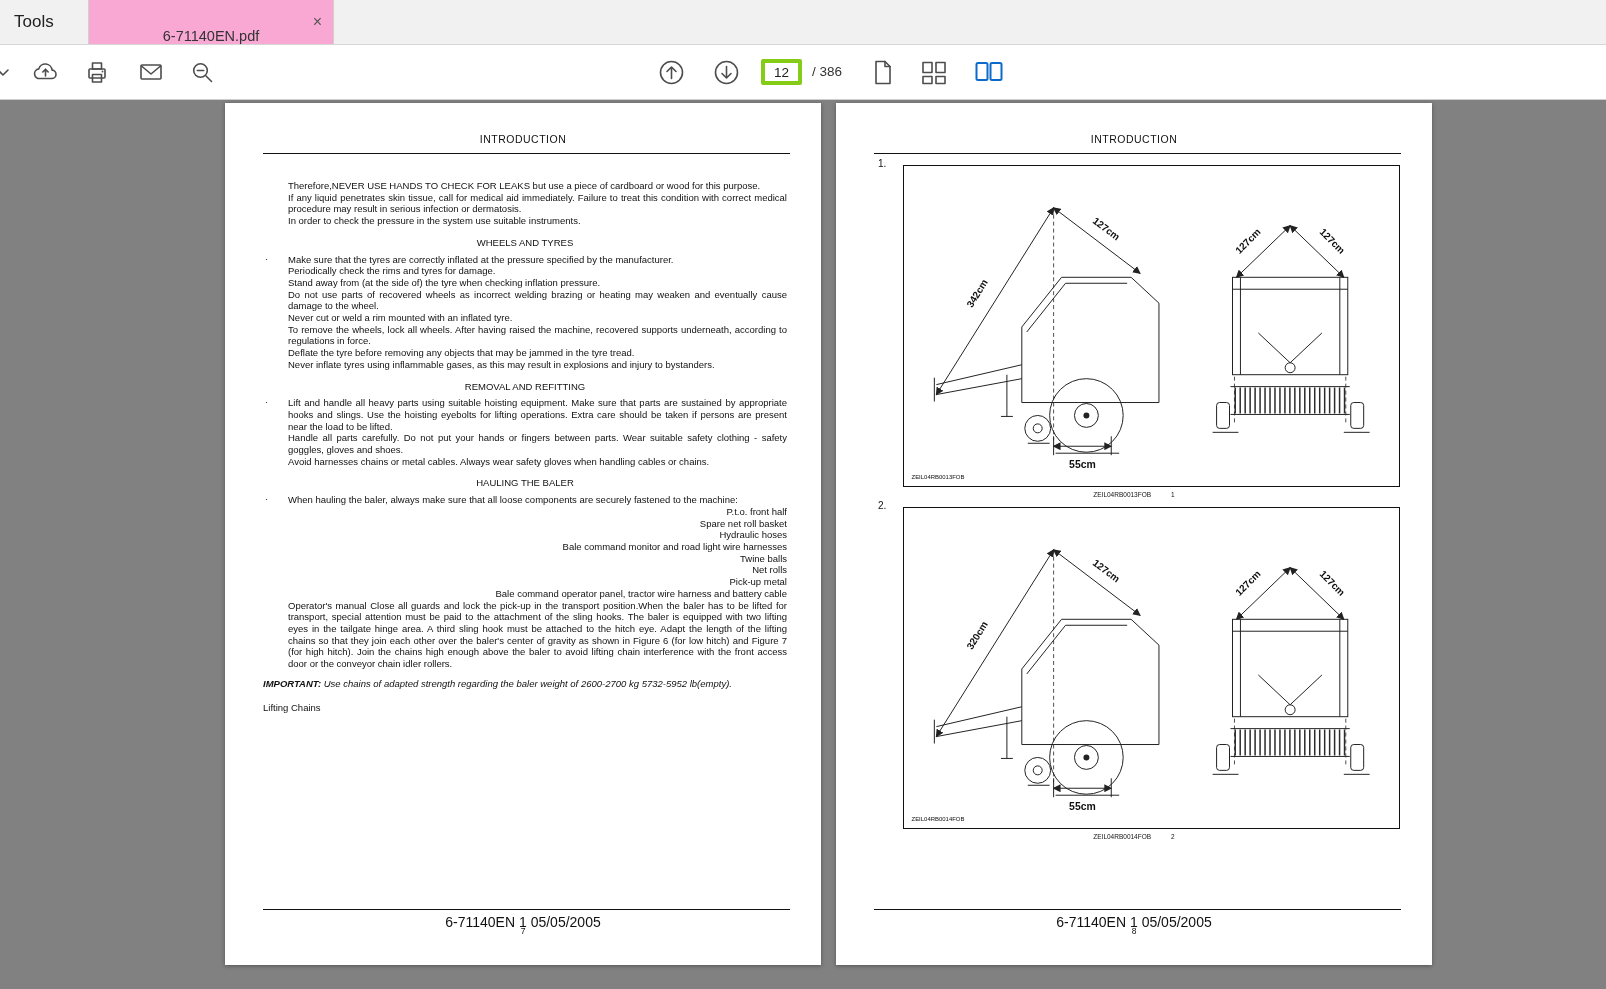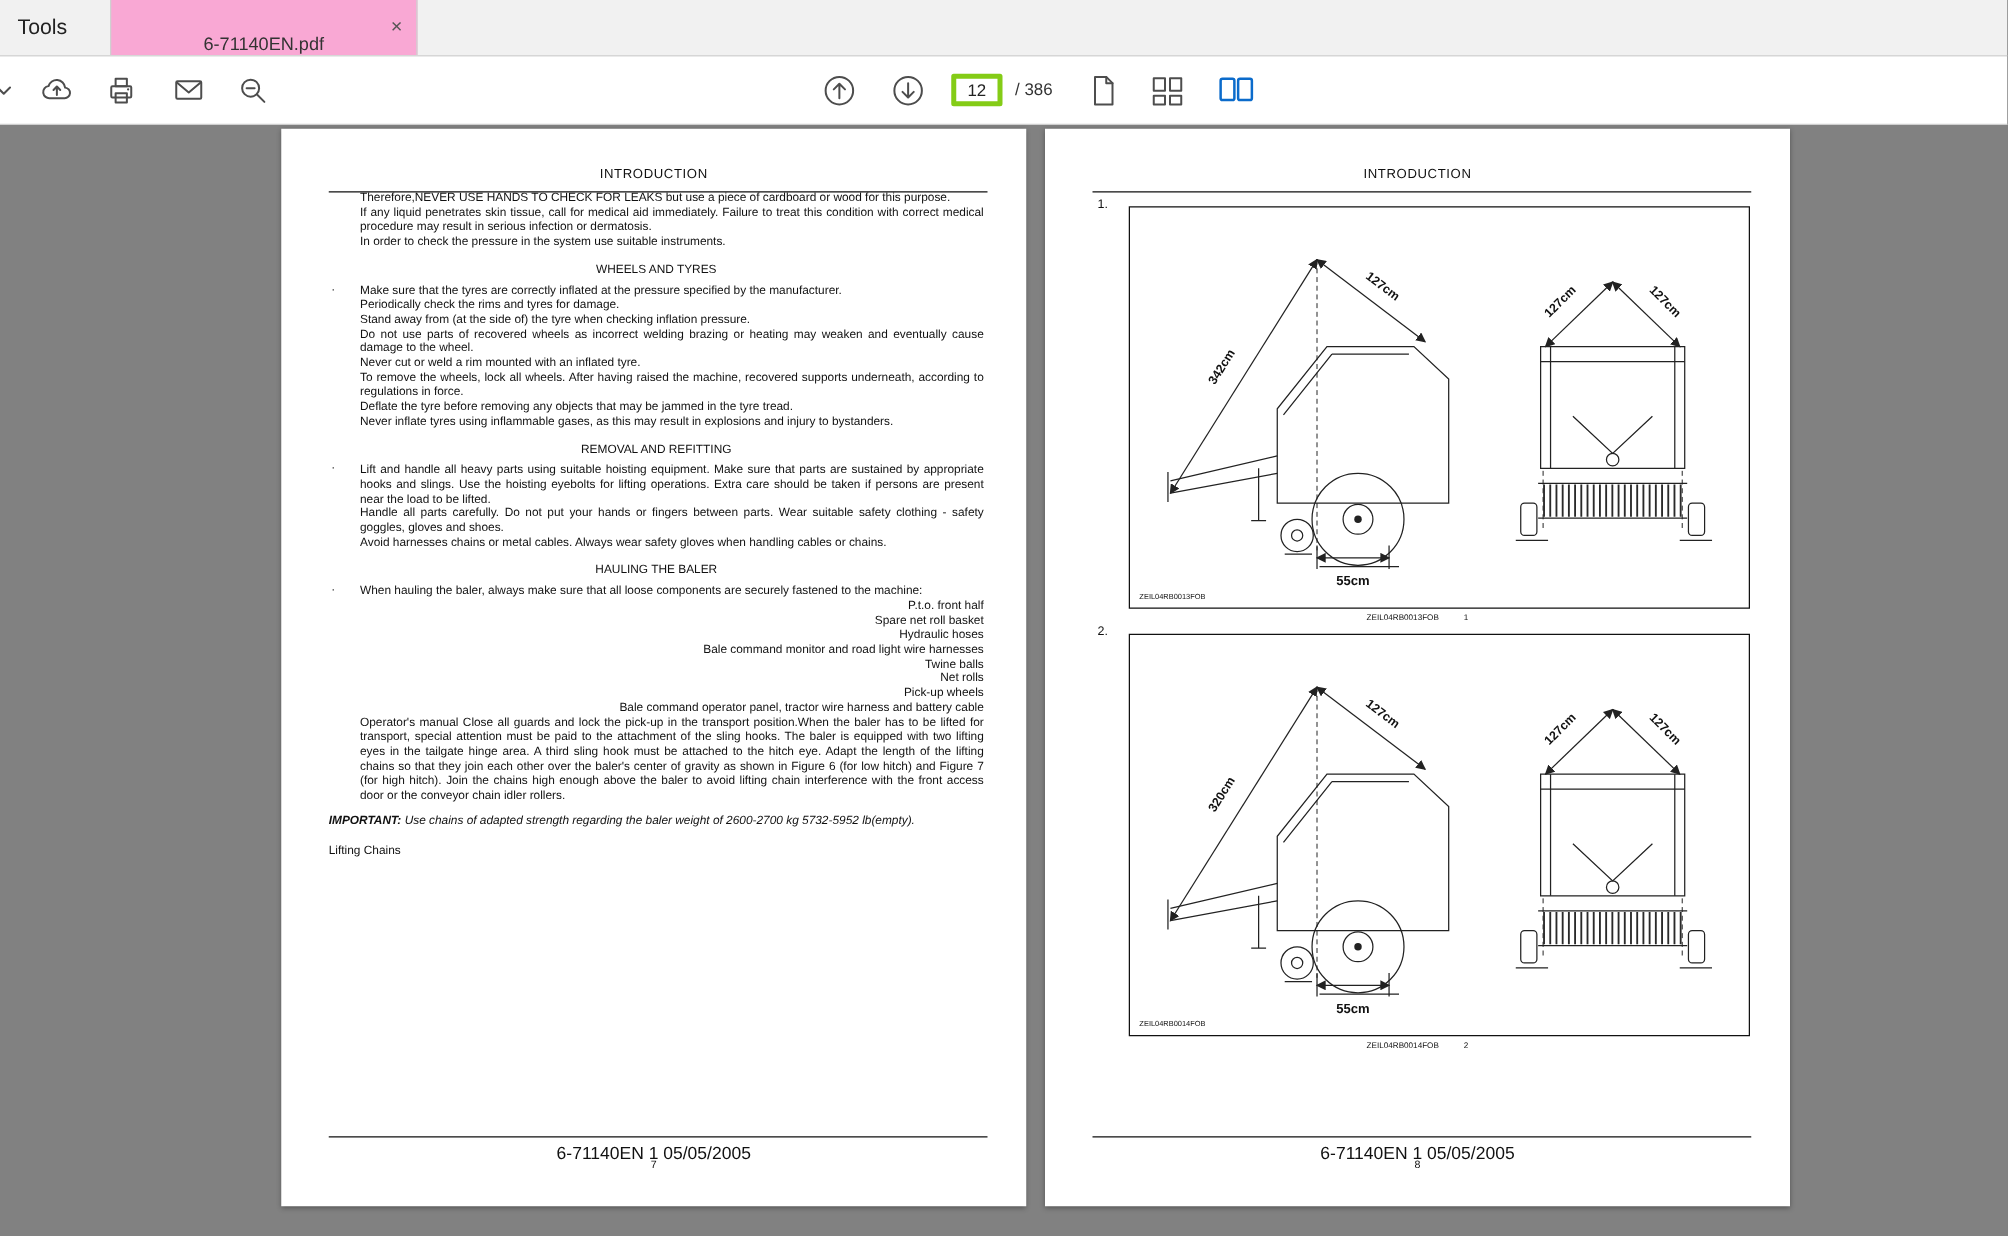--- a/index.html
+++ b/index.html
@@ -21,21 +21,21 @@
   .page-input{position:absolute;left:761px;top:14px;width:41px;height:26px;border:4px solid #84cc16;border-radius:2px;text-align:center;font-size:13.5px;color:#222;box-sizing:border-box;font-family:"Liberation Sans",sans-serif;background:#fff;}
   .page-total{position:absolute;left:812px;top:19px;font-size:13.5px;color:#333;}
   
   .viewport{position:absolute;top:100px;left:0;width:1606px;height:889px;background:#818181;}
   .page{position:absolute;top:3px;width:596px;height:862px;background:#ffffff;box-shadow:0 1px 4px rgba(0,0,0,0.35);}
   .page.left{left:225px;}
   .page.right{left:836px;}
   .page-header{position:absolute;top:30px;left:0;width:100%;text-align:center;font-size:10.5px;letter-spacing:0.5px;color:#111;}
   .header-rule{position:absolute;top:50px;left:38px;right:31px;border-top:1.4px solid #111;}
   
-  .text-col{position:absolute;top:50px;left:38px;width:524px;font-size:9.5px;line-height:11.7px;color:#111;}
+  .text-col{position:absolute;top:77px;left:38px;width:524px;font-size:9.5px;line-height:11.7px;color:#111;}
   .blk{margin:0 0 0 25px;text-align:justify;}
   .blk.heading{margin:10px 0 5px 0;text-align:center;}
   .blk.line{text-align:right;}
   .blk.bullet{position:relative;}
   .blk.bullet .dot{position:absolute;left:-23px;top:-1px;}
   .blk.important{margin:8px 0 0 0;font-style:italic;text-align:left;}
   .blk.important .lab{font-weight:bold;}
   .blk.plain{margin:13px 0 0 0;text-align:left;}
   
   .footer-rule{position:absolute;top:806px;left:38px;right:31px;border-top:1.4px solid #111;}
@@ -165,21 +165,21 @@
         <div class="blk para">Handle all parts carefully. Do not put your hands or fingers between parts. Wear suitable safety clothing - safety goggles, gloves and shoes.</div>
         <div class="blk para">Avoid harnesses chains or metal cables. Always wear safety gloves when handling cables or chains.</div>
         <div class="blk heading">HAULING THE BALER</div>
         <div class="blk bullet"><span class="dot">·</span>When hauling the baler, always make sure that all loose components are securely fastened to the machine:</div>
         <div class="blk line">P.t.o.  front half</div>
         <div class="blk line">Spare net roll basket</div>
         <div class="blk line">Hydraulic hoses</div>
         <div class="blk line">Bale command monitor and road light wire harnesses</div>
         <div class="blk line">Twine balls</div>
         <div class="blk line">Net rolls</div>
-        <div class="blk line">Pick-up wheels</div>
+        <div class="blk line">Pick-up metal</div>
         <div class="blk line">Bale command operator panel, tractor wire harness and battery cable</div>
         <div class="blk para">Operator's manual Close all guards and lock the pick-up in the transport position.When the baler has to be lifted for transport, special attention must be paid to the attachment of the sling hooks. The baler is equipped with two lifting eyes in the tailgate hinge area. A third sling hook must be attached to the hitch eye. Adapt the length of the lifting chains so that they join each other over the baler's center of gravity as shown in Figure 6 (for low hitch) and Figure 7 (for high hitch). Join the chains high enough above the baler to avoid lifting chain interference with the front access door or the conveyor chain idler rollers.</div>
         <div class="blk important"><span class="lab">IMPORTANT: </span>Use chains of adapted strength regarding the baler weight of 2600-2700 kg 5732-5952 lb(empty).</div>
         <div class="blk plain">Lifting Chains</div>
       </div>
     <div class="footer-rule"></div>
     <div class="footer-ref">6-71140EN 1 05/05/2005</div>
     <div class="footer-num">7</div>
   </div>
 

